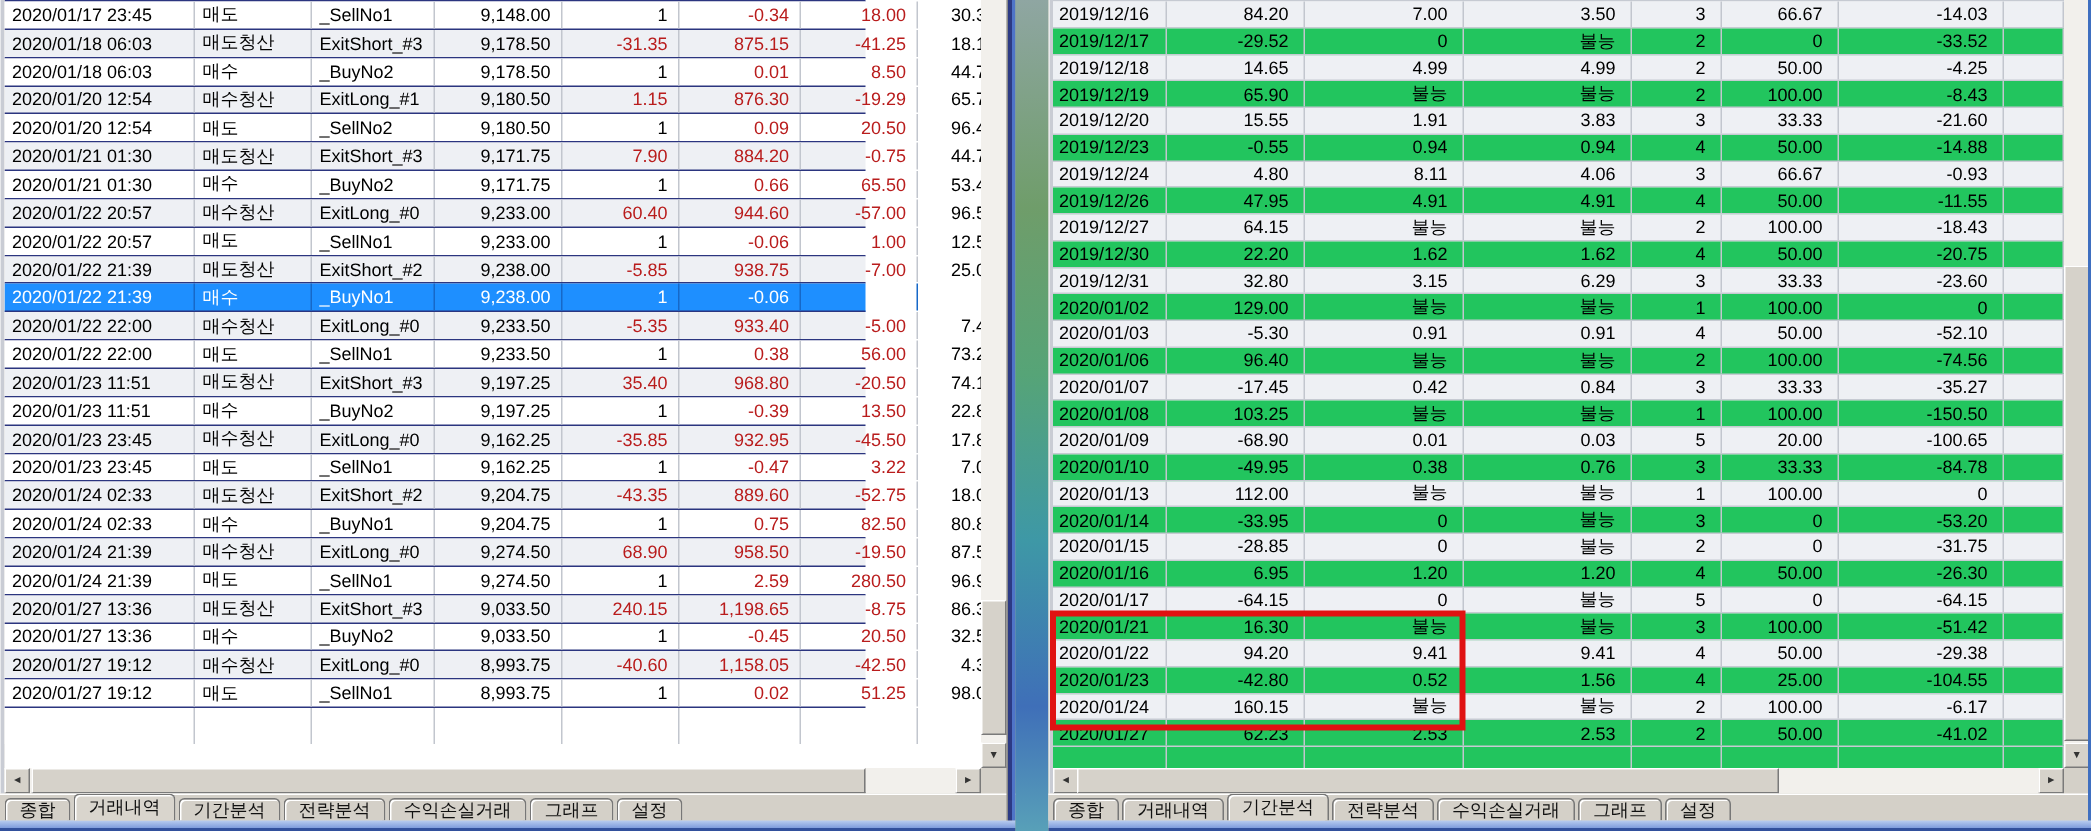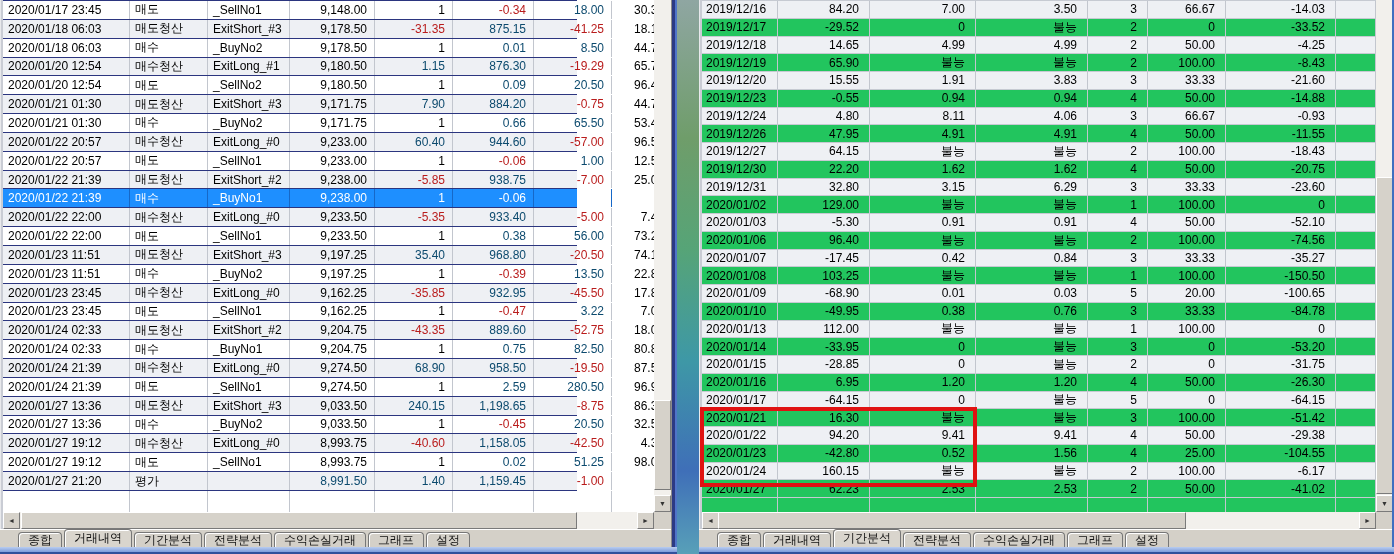--- a/index.html
+++ b/index.html
@@ -28,21 +28,21 @@
   .rrow{display:grid;grid-template-columns:76px 92px 106px 112px 60px 78px 110px 40px;
         height:17.75px;box-sizing:border-box;border-bottom:1px solid #c6cad2;background:#22c55e;}
   .lrow.alt,.rrow.alt{background:#eef0f4;}
   .lrow.fill{height:24px;border-bottom:none;}
   .rrow.fill{height:16px;border-bottom:none;}
   .c{font-size:12px;color:#000;border-right:1px solid #c2c6ce;height:100%;
      display:flex;align-items:center;box-sizing:border-box;padding:0 7px 0 5px;white-space:nowrap;overflow:hidden;}
   .rrow .c{padding:0 10px 0 4px;}
   .num{justify-content:flex-end;}
   .txt{justify-content:flex-start;}
-  .pos{color:#0c4a6e;}
+  .pos{color:#b91c1c;}
   .neg{color:#b91c1c;}
   .lrow.sel{background:#1e8fff !important;}
   .lrow.sel .c{color:#fff !important;border-right-color:#1668c8;}
   
   .vsb{position:absolute;top:0;width:17px;height:512px;background:#f2f0ec;}
   #win-left .vsb{left:654px;}
   #win-right .vsb{left:677px;}
   .hsb{position:absolute;top:512px;height:17px;background:#f2f0ec;}
   #win-left .hsb{left:3px;width:651px;}
   #win-right .hsb{left:3px;width:674px;}
@@ -50,21 +50,21 @@
   #win-left .corner{left:654px;}
   #win-right .corner{left:677px;}
   .thumb{position:absolute;background:#d6d2ca;border:1px solid;border-color:#fff #7a7a7a #7a7a7a #fff;box-sizing:border-box;}
   .vsb .thumb{left:0;width:17px;}
   .hsb .thumb{top:0;height:17px;}
   .sbtn{position:absolute;width:17px;height:17px;background:#d6d2ca;border:1px solid;
         border-color:#fff #7a7a7a #7a7a7a #fff;box-sizing:border-box;font-size:7px;line-height:15px;
         text-align:center;color:#333;}
   
   .tabbar{position:absolute;left:0;top:529px;width:100%;height:18px;background:#d4d0c8;
-          border-top:1px solid #fff;display:flex;align-items:flex-end;padding-left:18px;box-sizing:border-box;}
+          border-top:1px solid #fff;display:flex;align-items:flex-end;padding-left:3px;box-sizing:border-box;}
   .tab{height:15px;line-height:14px;padding:0 9px;font-size:12px;color:#111;background:#d4d0c8;
        border:1px solid #777;border-bottom:none;border-radius:4px 4px 0 0;margin-right:2px;
        box-shadow:inset 1px 1px 0 #fff;box-sizing:border-box;white-space:nowrap;}
   .tab.active{height:18px;line-height:16px;background:#d9d5cd;position:relative;z-index:3;}
   
   .bframe{position:absolute;left:0;top:547px;width:100%;height:7px;
           background:linear-gradient(#b9cdf0,#7e9cdc);border-bottom:2px solid #32509c;box-sizing:border-box;}
   
   .redbox{position:absolute;left:1px;top:407px;width:277px;height:80px;
           border:4px solid #e01212;box-sizing:border-box;pointer-events:none;z-index:5;}
@@ -320,30 +320,20 @@
           </div>
           <div class="lrow">
             <div class="c txt">2020/01/27 19:12</div>
             <div class="c txt">매도</div>
             <div class="c txt">_SellNo1</div>
             <div class="c num">8,993.75</div>
             <div class="c num">1</div>
             <div class="c num pos">0.02</div>
             <div class="c num pos">51.25</div>
             <div class="c num">98.09</div>
-          </div>
-          <div class="lrow alt">
-            <div class="c txt">2020/01/27 21:20</div>
-            <div class="c txt">평가</div>
-            <div class="c txt"></div>
-            <div class="c num pos">8,991.50</div>
-            <div class="c num pos">1.40</div>
-            <div class="c num pos">1,159.45</div>
-            <div class="c num neg">-1.00</div>
-            <div class="c num">0</div>
           </div>
           <div class="lrow fill">
             <div class="c"></div>
             <div class="c"></div>
             <div class="c"></div>
             <div class="c"></div>
             <div class="c"></div>
             <div class="c"></div>
             <div class="c"></div>
             <div class="c"></div>

